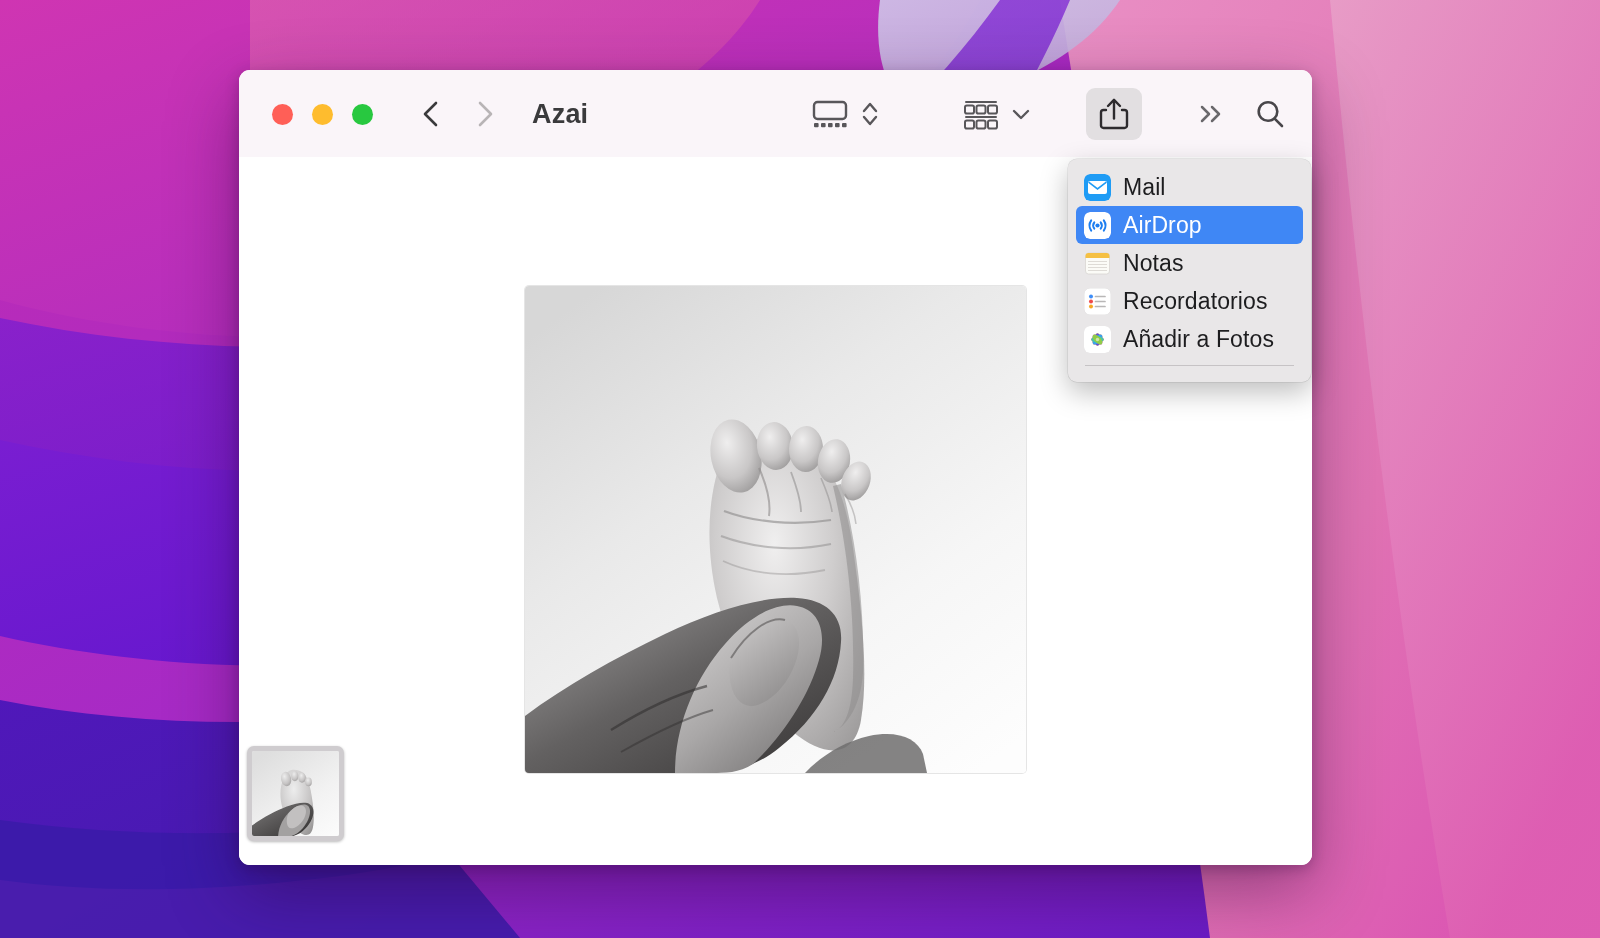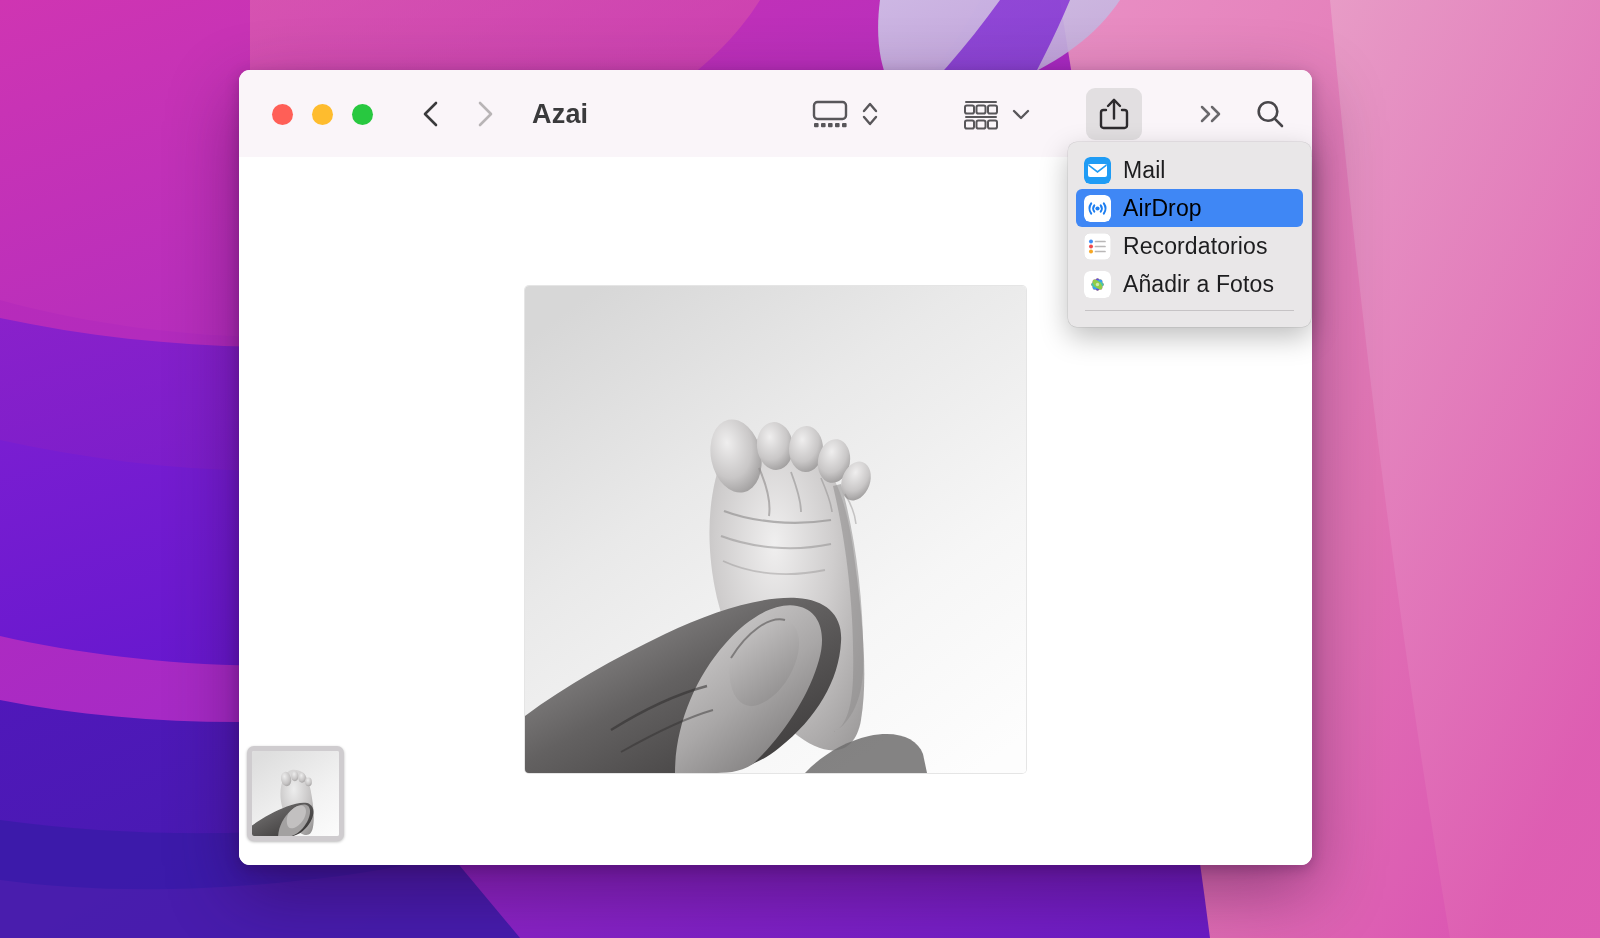--- a/index.html
+++ b/index.html
@@ -128,21 +128,21 @@
     z-index:30;
   }
   .menu-item {
     display:flex; align-items:center;
     height:38px;
     padding:0 8px;
     border-radius:6px;
     gap:12px;
   }
   .menu-item.selected { background:#3f87f5; }
-  .menu-item.selected .menu-label { color:#000000; }
+  .menu-item.selected .menu-label { color:#ffffff; }
   .menu-label {
     font-size:23px;
     color:#1d1d1f;
     letter-spacing:.1px;
     white-space:nowrap;
   }
   .menu-icon { width:27px; height:27px; flex:0 0 27px; }
   .menu-icon svg { display:block; border-radius:6px; }
   .menu-sep {
     height:1px;
@@ -407,21 +407,21 @@
             <path d="M0,120 L0,104 C14,94 32,84 48,78 C62,73 74,71 80,75 C88,80 86,95 74,108 C66,117 56,120 46,120 Z" fill="url(#thand)"></path>
             <path d="M36,120 C36,106 44,92 54,83 C62,76 72,73 77,77 C83,82 80,96 70,108 C62,117 54,120 46,120 Z" fill="#a3a1a1"></path>
             <path d="M50,88 C56,80 64,75 70,77 C75,79 76,86 72,94 C68,102 60,108 54,108 C48,108 46,97 50,88 Z" fill="#c2c0c0"></path>
           </svg>
         </div>
       </div>
 
     </div>
   </div>
 
-  <div id="share-menu" style="left:829px; top:72px;">
+  <div id="share-menu" style="left:829px; top:89px;">
 
     <div class="menu-item">
       <span class="menu-icon">
         <svg viewBox="0 0 27 27" width="27" height="27">
           <rect x="0" y="0" width="27" height="27" rx="6" fill="#1f9cf5"></rect>
           <rect x="4" y="7" width="19" height="13" rx="2" fill="#ffffff"></rect>
           <path d="M4.6 8.2 L13.5 15 L22.4 8.2" fill="none" stroke="#1f9cf5" stroke-width="1.6"></path>
         </svg>
       </span>
       <span class="menu-label">Mail</span>
@@ -435,20 +435,35 @@
           <path d="M7.2 18.6 A9 9 0 0 1 7.2 8.4" fill="none" stroke="#1d7ef0" stroke-width="2" stroke-linecap="round"></path>
           <path d="M19.8 8.4 A9 9 0 0 1 19.8 18.6" fill="none" stroke="#1d7ef0" stroke-width="2" stroke-linecap="round"></path>
           <path d="M10.3 16.6 A5.2 5.2 0 0 1 10.3 10.4" fill="none" stroke="#1d7ef0" stroke-width="2" stroke-linecap="round"></path>
           <path d="M16.7 10.4 A5.2 5.2 0 0 1 16.7 16.6" fill="none" stroke="#1d7ef0" stroke-width="2" stroke-linecap="round"></path>
           <circle cx="13.5" cy="13.5" r="2.1" fill="#1d7ef0"></circle>
         </svg>
       </span>
       <span class="menu-label">AirDrop</span>
     </div>
 
+    <div class="menu-item">
+      <span class="menu-icon">
+        <svg viewBox="0 0 27 27" width="27" height="27">
+          <rect x="1.5" y="3" width="24" height="21" rx="3" fill="#fbfbf7" stroke="#d8d6d2" stroke-width="0.8"></rect>
+          <path d="M1.5 6 A3 3 0 0 1 4.5 3 L22.5 3 A3 3 0 0 1 25.5 6 L25.5 8 L1.5 8 Z" fill="#f5c043"></path>
+          <g stroke="#dedbd6" stroke-width="1">
+            <line x1="4" y1="11.5" x2="23" y2="11.5"></line>
+            <line x1="4" y1="14.5" x2="23" y2="14.5"></line>
+            <line x1="4" y1="17.5" x2="23" y2="17.5"></line>
+            <line x1="4" y1="20.5" x2="23" y2="20.5"></line>
+          </g>
+        </svg>
+      </span>
+      <span class="menu-label">Notas</span>
+    </div>
 
     <div class="menu-item">
       <span class="menu-icon">
         <svg viewBox="0 0 27 27" width="27" height="27">
           <rect x="0" y="0" width="27" height="27" rx="6" fill="#ffffff" stroke="#dddcdc" stroke-width="0.8"></rect>
           <circle cx="7" cy="8.5" r="2" fill="#3f8ef7"></circle>
           <circle cx="7" cy="13.5" r="2" fill="#f0494a"></circle>
           <circle cx="7" cy="18.5" r="2" fill="#f6a724"></circle>
           <g stroke="#b9b7b7" stroke-width="1.7" stroke-linecap="round">
             <line x1="11.5" y1="8.5" x2="21" y2="8.5"></line>

